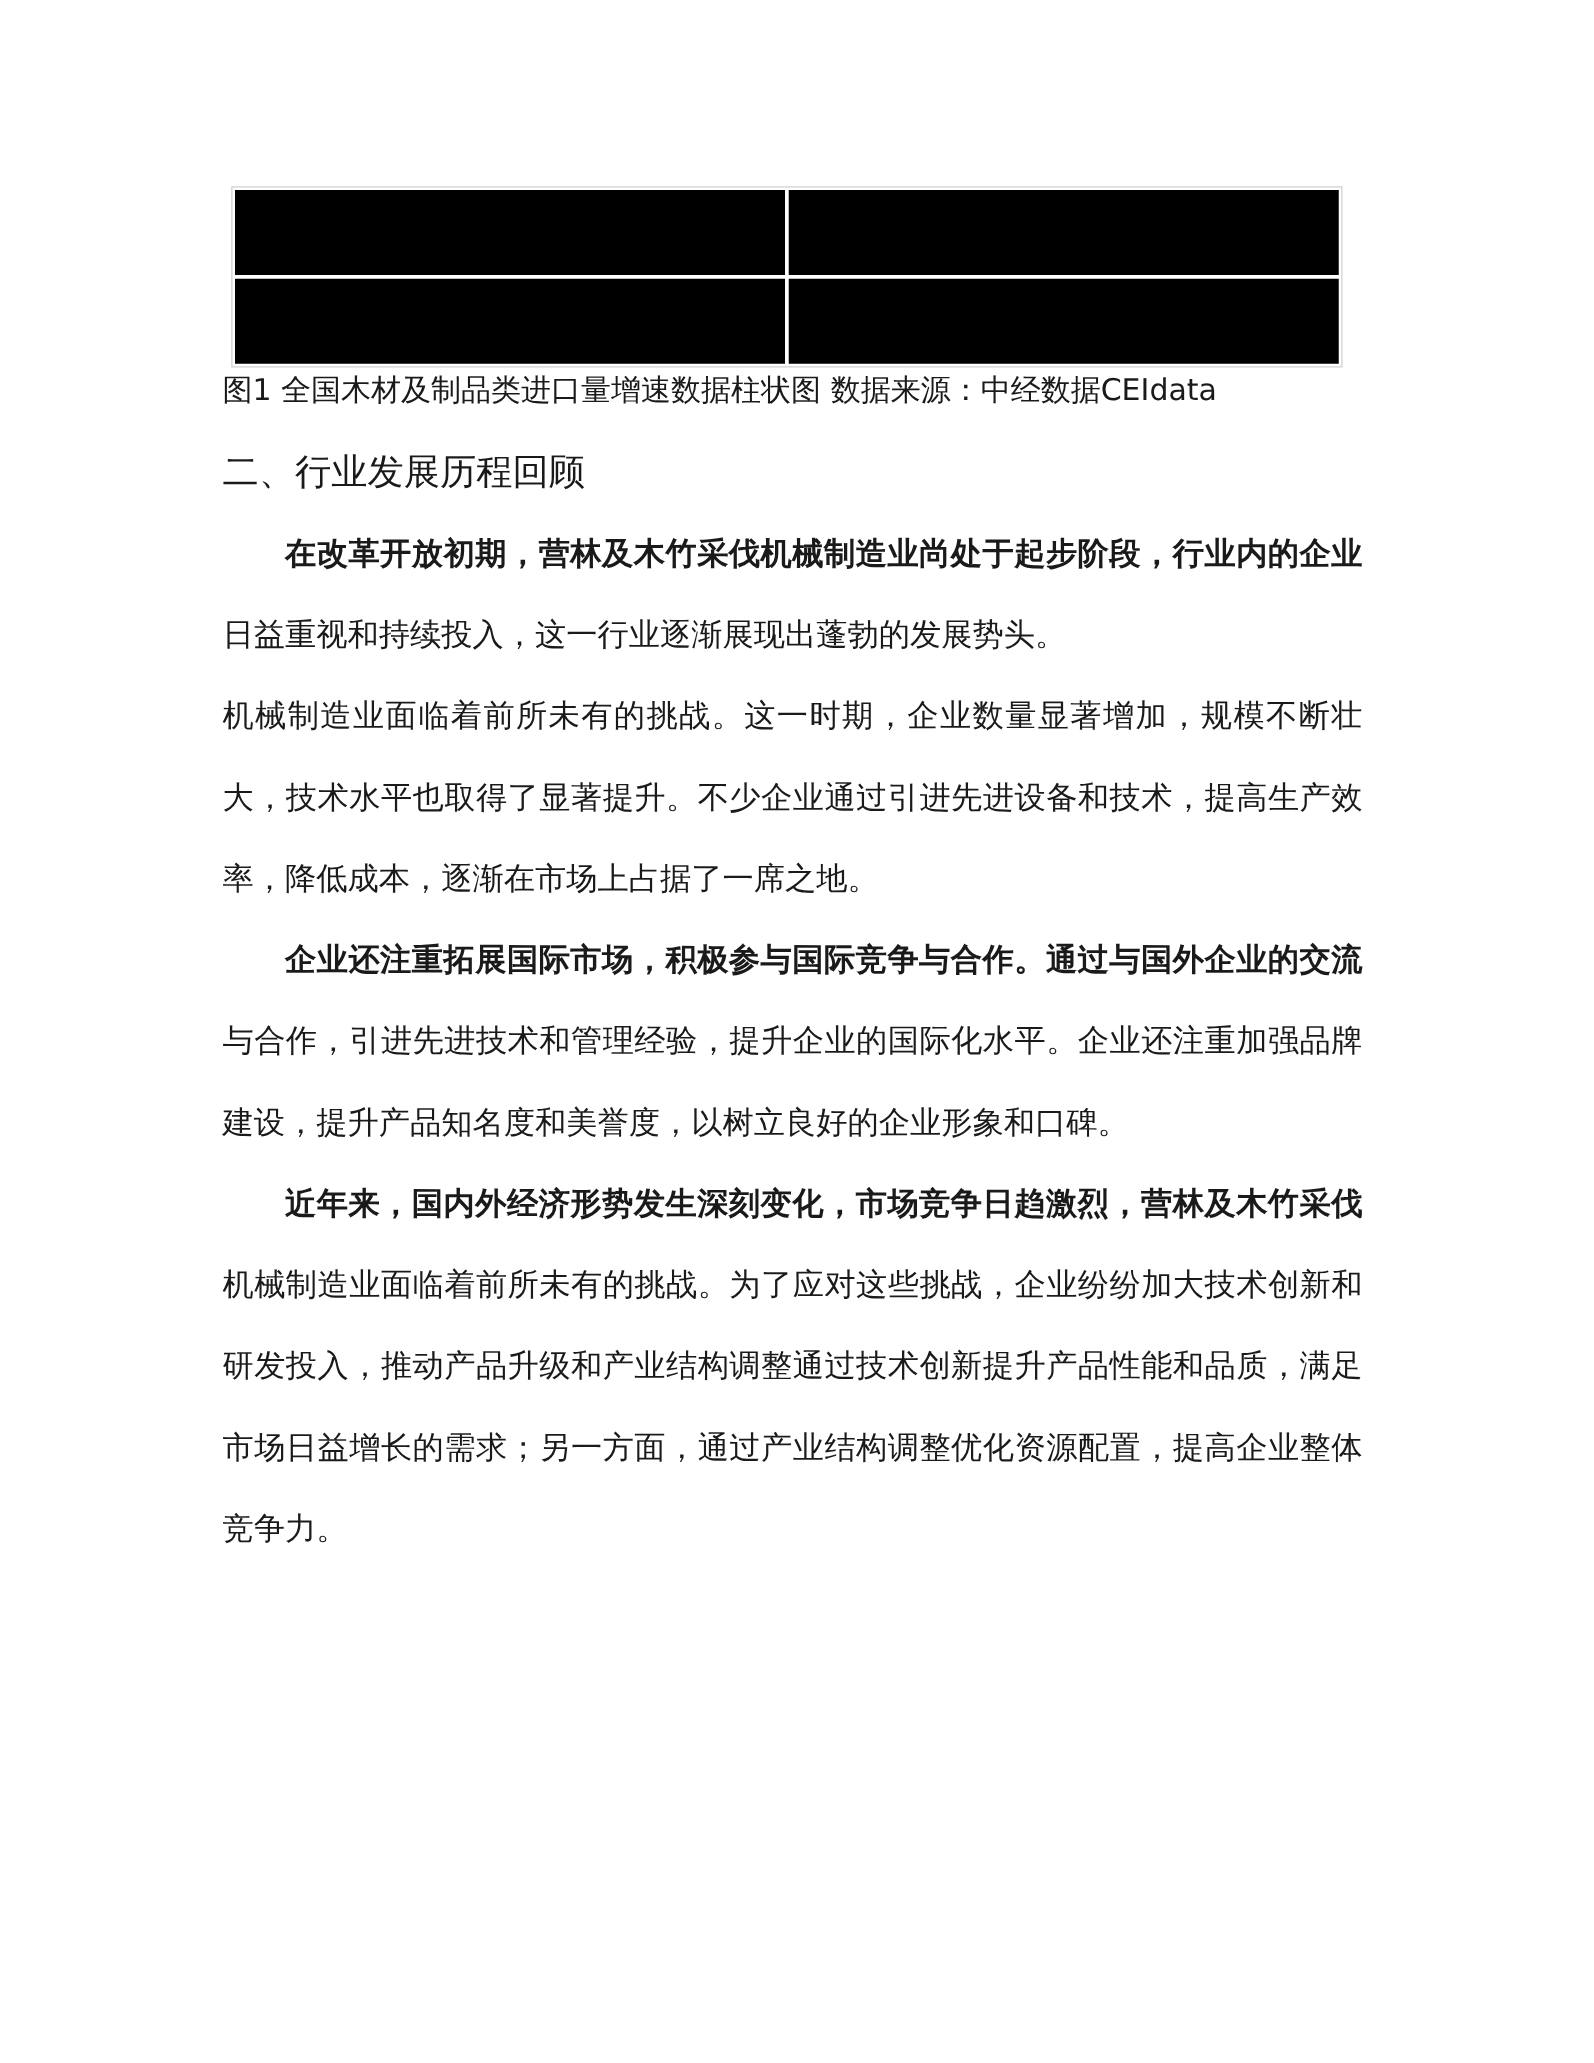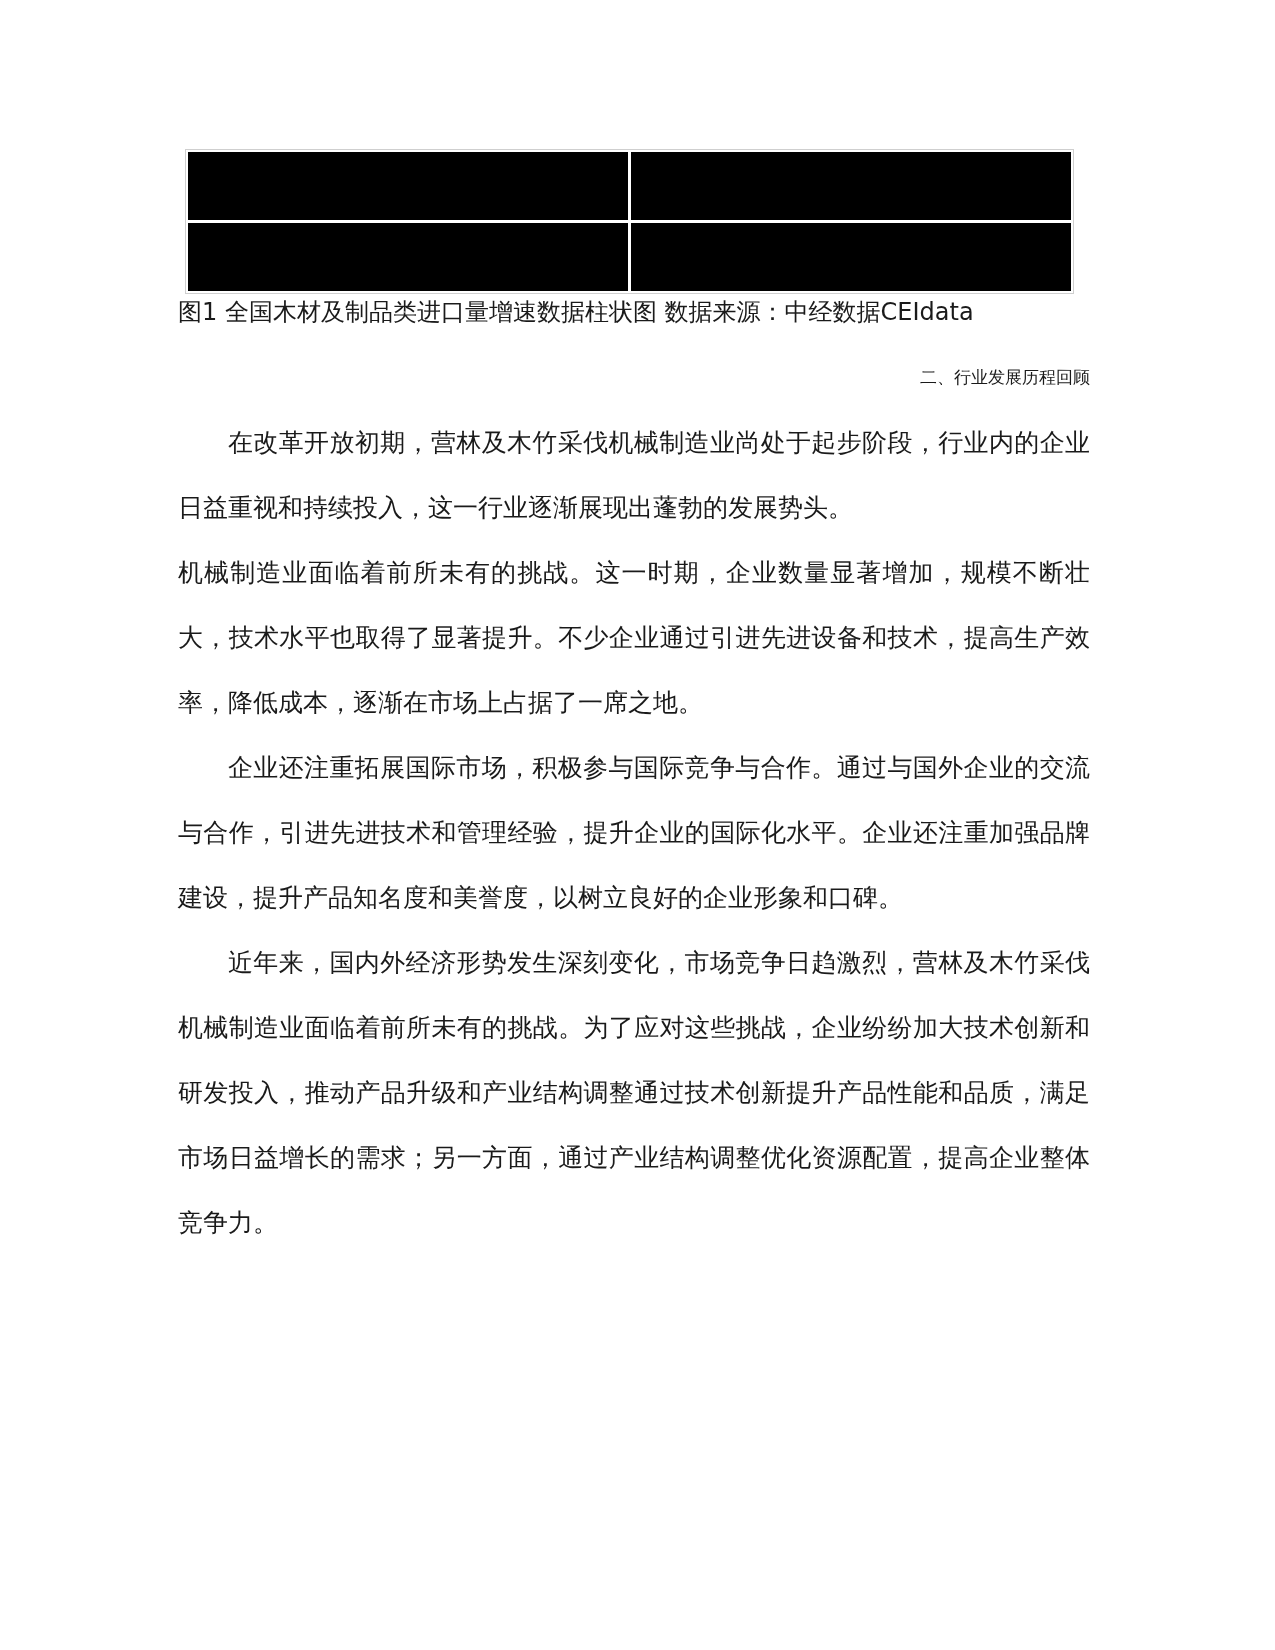--- a/index.html
+++ b/index.html
@@ -46,35 +46,35 @@
     height: 65px;
     line-height: 65px;
     font-size: 25px;
     white-space: nowrap;
     letter-spacing: 0;
   }
   .caption {
     font-size: 24px;
   }
   .heading {
-    font-size: 17px;
+    font-size: 29px;
     font-weight: 400;
     margin: 0;
-    text-align: right;
   }
   .bodyline {
     white-space: normal;
     text-align: justify;
   }
   .bodyline.full {
     text-align-last: justify;
     -moz-text-align-last: justify;
   }
   .bodyline.indent {
     text-indent: 50px;
+    font-weight: bold;
   }
 </style>
 </head>
 <body>
 
 <div class="page">
 
   <div class="figure-grid">
     <div class="figure-cell"></div>
     <div class="figure-cell"></div>

